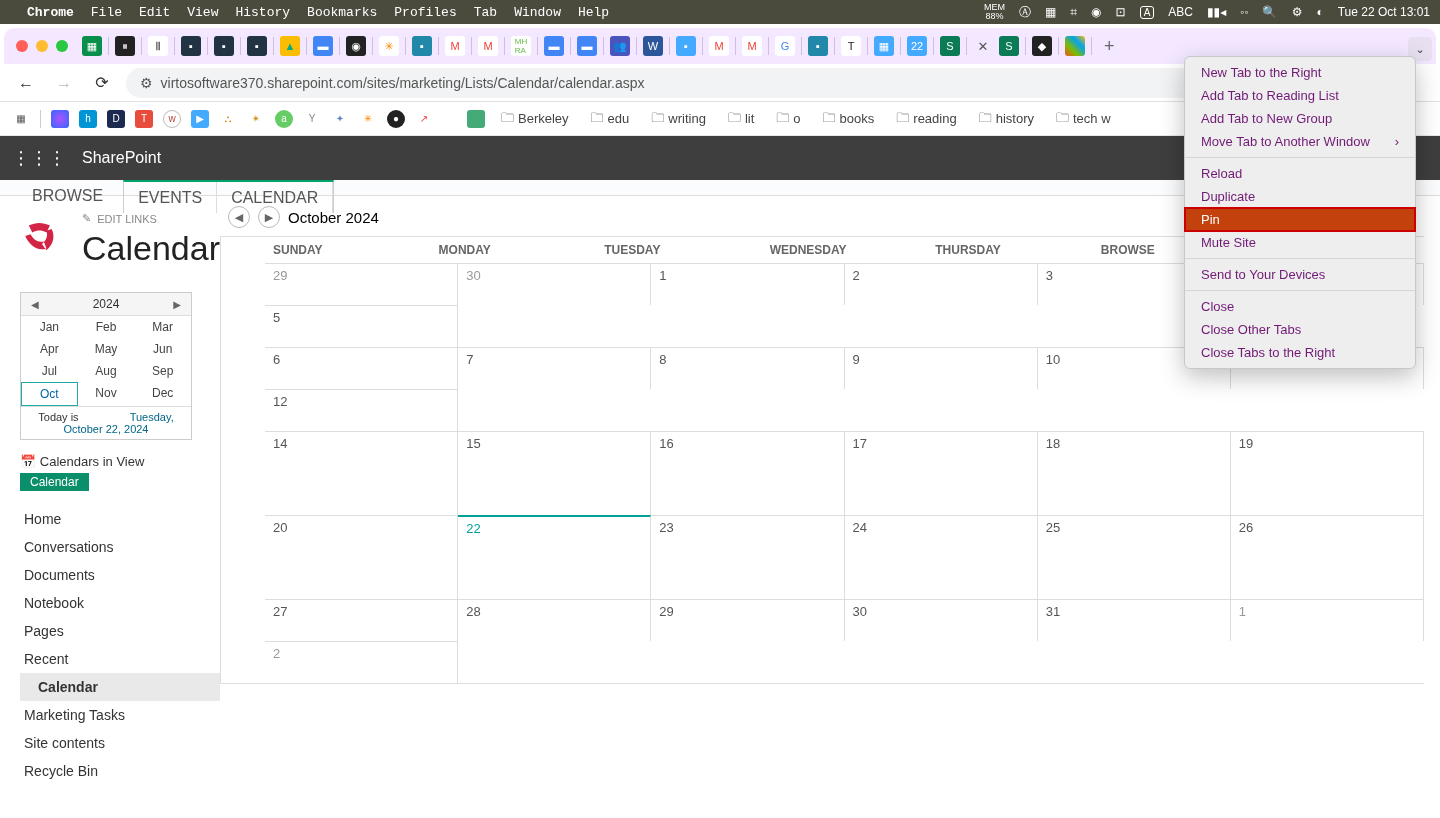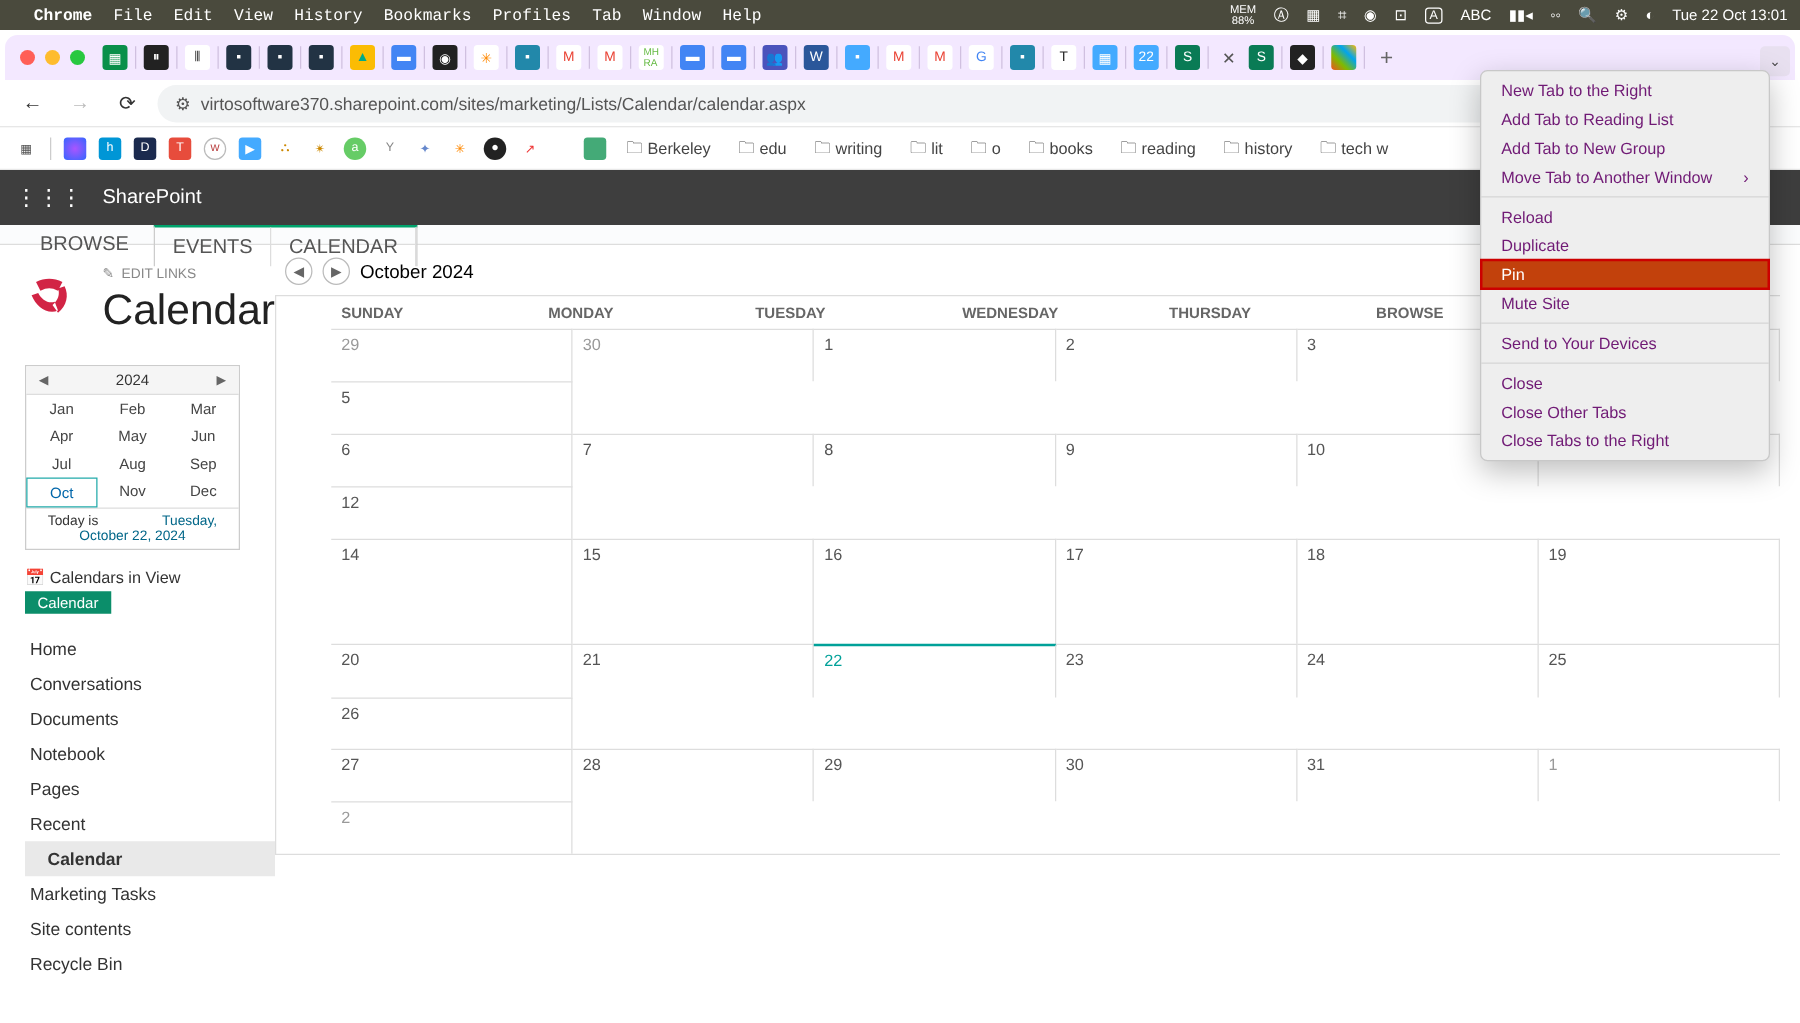--- a/index.html
+++ b/index.html
@@ -413,21 +413,20 @@
           <div class="wk-row">
             <div class="day">14</div>
             <div class="day">15</div>
             <div class="day">16</div>
             <div class="day">17</div>
             <div class="day">18</div>
             <div class="day">19</div>
           </div>
           <div class="wk-row">
             <div class="day">20</div>
-            <div class="day">21</div>
             <div class="day today">22</div>
             <div class="day">23</div>
             <div class="day">24</div>
             <div class="day">25</div>
             <div class="day">26</div>
           </div>
           <div class="wk-row">
             <div class="day">27</div>
             <div class="day">28</div>
             <div class="day">29</div>

